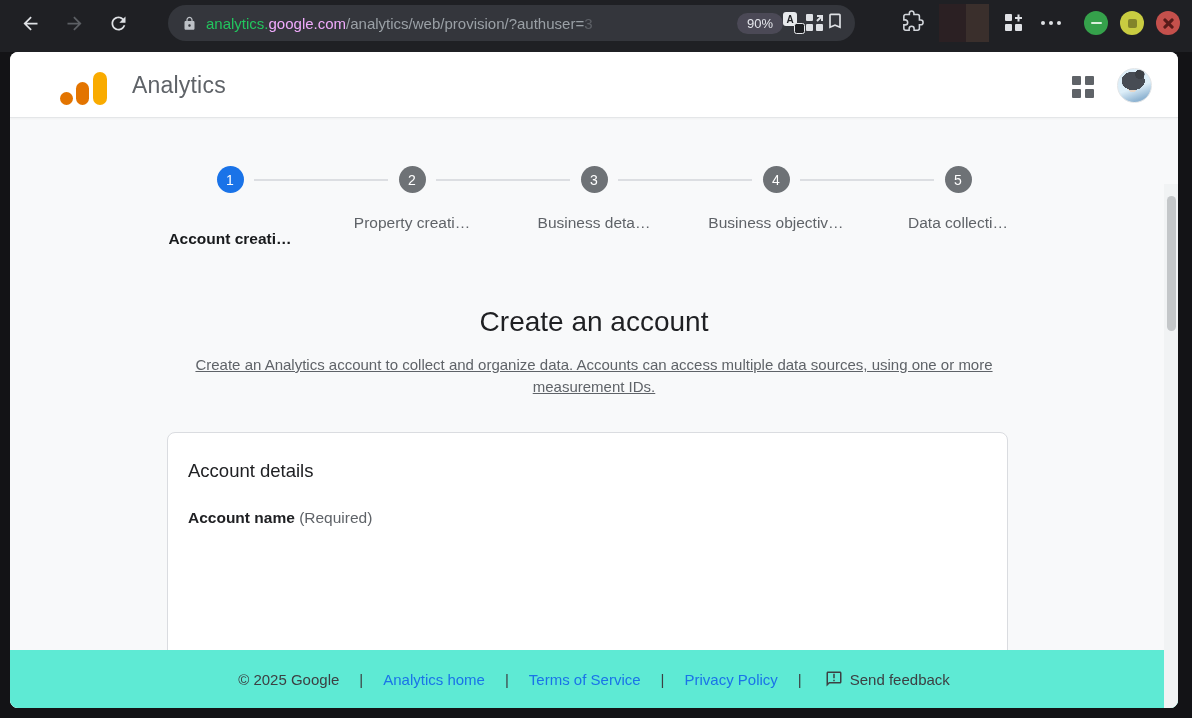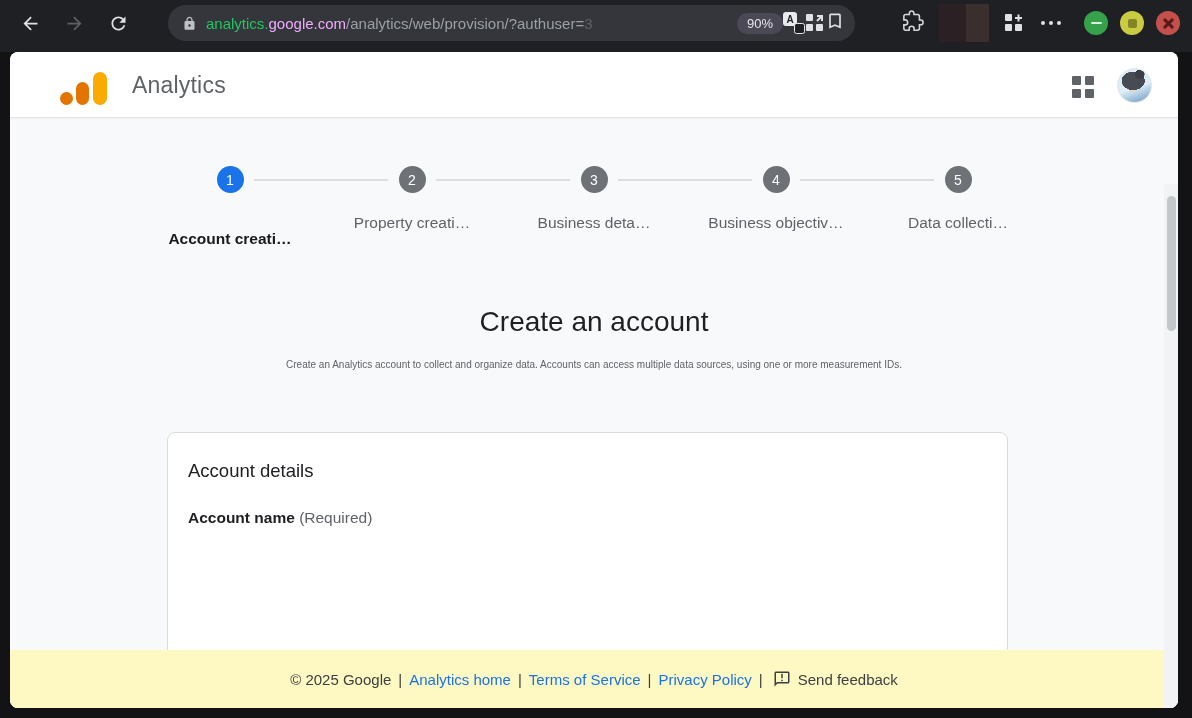--- a/index.html
+++ b/index.html
@@ -80,37 +80,37 @@
   .step-circle.active { background:#1a73e8; }
   .step-circle.inactive { background:#6e7276; }
   .connector { position:absolute; top:13px; height:2px; width:134px; background:#dcdee2; }
   .step-labels { display:flex; margin-top:21px; }
   .step-label { width:182px; text-align:center; font-size:15.5px; color:#5f6368; white-space:nowrap; }
   .step-label.active { color:#181a1c; font-weight:600;margin-top:16px; }
 
   .page-title { position:absolute; top:180px; left:0; right:0; text-align:center;
                 font-size:28px; font-weight:400; color:#1f2023;margin-top:8px; }
   .page-desc { position:absolute; top:236px; left:50%; transform:translateX(-50%); width:830px;
-               text-align:center; font-size:10px; line-height:21.5px; color:#5f6368; }
+               text-align:center; font-size:15px; line-height:21.5px; color:#5f6368;text-decoration:underline; }
 
   
   .card { position:absolute; top:314px; left:157px; width:841px; height:300px; background:#fff;
           border:1px solid #dadce0; border-radius:8px; padding:27px 20px 0 20px; }
   .card-title { font-size:18.5px; font-weight:400; color:#202124; }
   .field-label { margin-top:27px; font-size:15.5px; }
   .field-label b { color:#202124; font-weight:700; }
   .field-label span.req { color:#5f6368; font-weight:400; }
   .field-help { margin-top:7px; font-size:13px; color:#5f6368; }
   .text-input { margin-top:15px; width:514px; height:42px; border:1px solid #d5d8dc; border-radius:6px;
                 padding:0 15px; font-size:15px; color:#202124; background:#fff; outline:none;
                 font-family:"Liberation Sans","DejaVu Sans",sans-serif; display:block; }
 
   
-  .page-footer { position:absolute; left:0; right:0; bottom:0; height:58px; background:#fef9c3;
-                 display:flex; align-items:center; justify-content:center; gap:7px;
+  .page-footer { position:absolute; left:0; right:0; bottom:0; height:58px; background:#5eead4;
+                 display:flex; align-items:center; justify-content:center; gap:20px;
                  font-size:15px; color:#3c4043; z-index:5; }
   .page-footer a { color:#1a73e8; text-decoration:none; cursor:pointer; }
   .feedback { display:flex; align-items:center; gap:7px; color:#3c4043; cursor:pointer; margin-left:3px; }
   .feedback svg { width:18px; height:18px; fill:#3c4043; }
 
   
   .scroll-track { position:absolute; right:0; top:66px; bottom:0; width:14px; background:#f1f3f4; z-index:6; }
   .scroll-thumb { position:absolute; right:2px; top:12px; width:9px; height:135px; background:#c4c7c9; border-radius:5px; }
 </style>
 </head>

